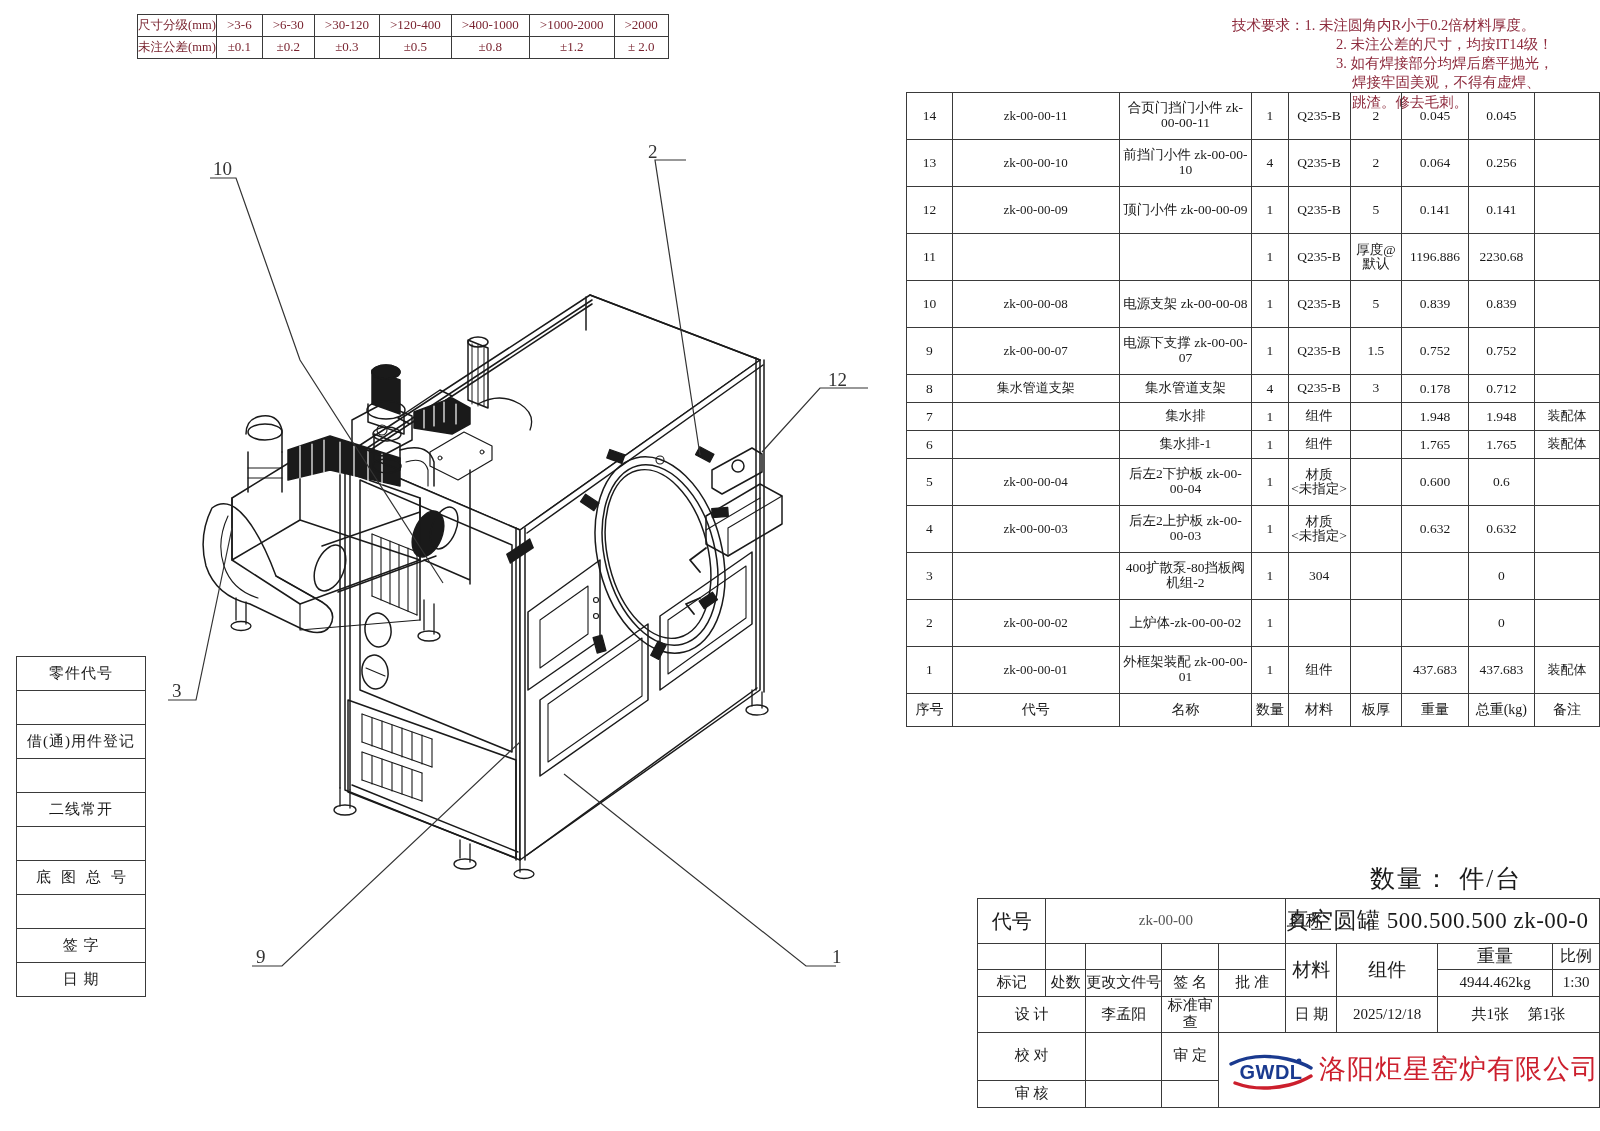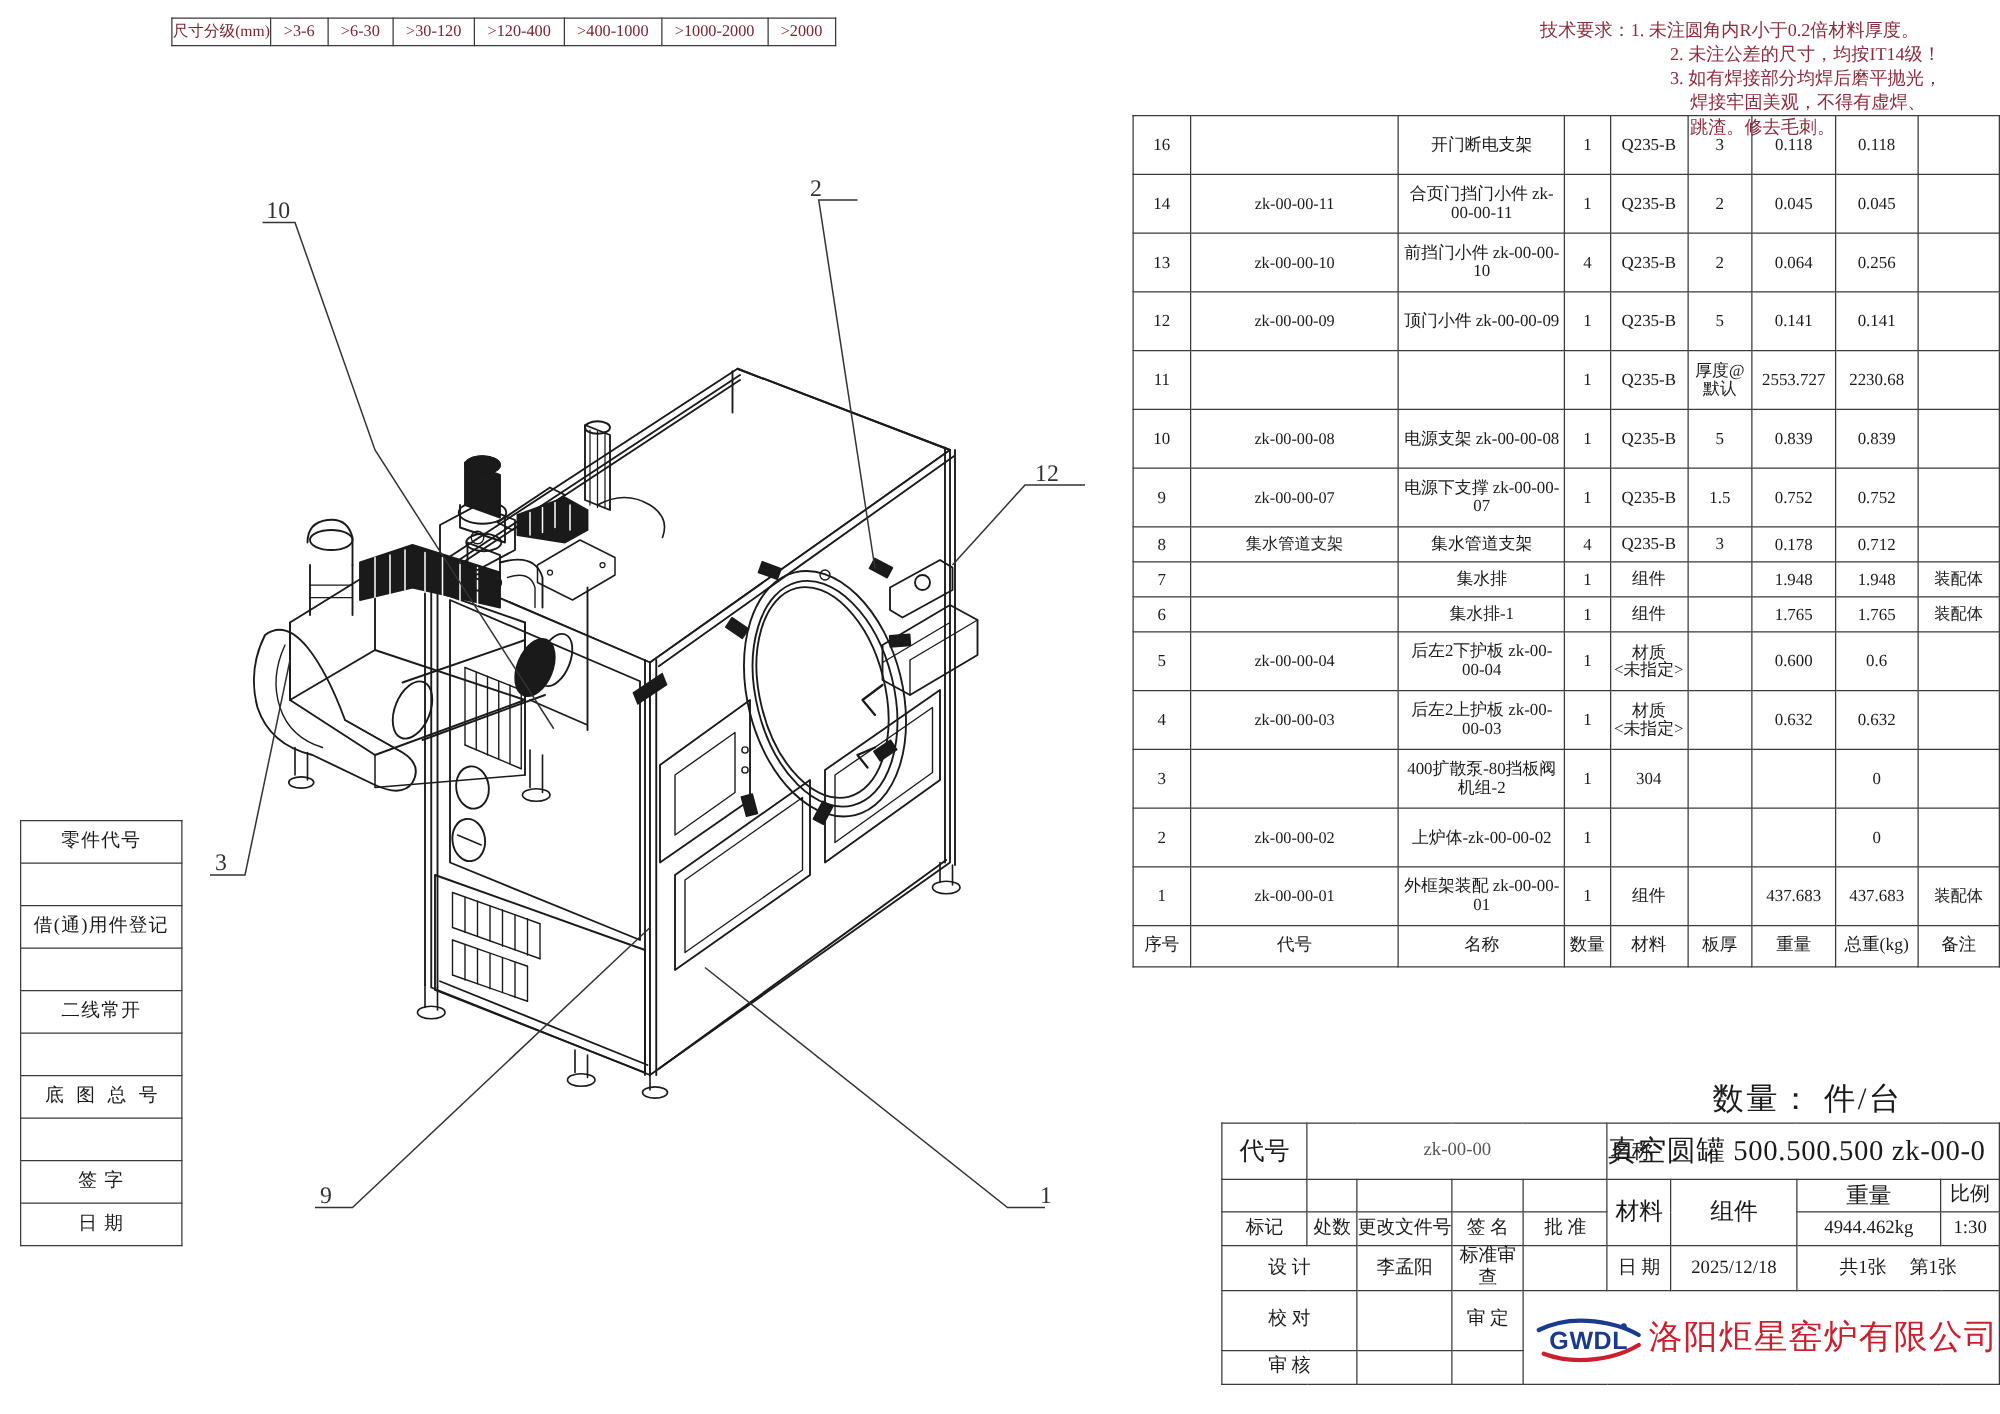--- a/index.html
+++ b/index.html
@@ -83,45 +83,44 @@
       <tr>
     <td class="lab">尺寸分级(mm)</td>
     <td class="c">&gt;3-6</td>
     <td class="c">&gt;6-30</td>
     <td class="c">&gt;30-120</td>
     <td class="c">&gt;120-400</td>
     <td class="c">&gt;400-1000</td>
     <td class="c">&gt;1000-2000</td>
     <td class="c">&gt;2000</td>
   </tr>
+  <tr>
+    <td class="lab">未注公差(mm)</td>
+    <td class="c">±0.1</td>
+    <td class="c">±0.2</td>
+    <td class="c">±0.3</td>
+    <td class="c">±0.5</td>
+    <td class="c">±0.8</td>
+    <td class="c">±1.2</td>
+    <td class="c">± 2.0</td>
+  </tr>
 </tbody>
   </table>
 
 <div class="abs" id="tech-req">
   <span class="tr-line"><span>技术要求：</span><span>1. 未注圆角内R小于0.2倍材料厚度。</span></span>
   <span class="tr-line hang">2. 未注公差的尺寸，均按IT14级！</span>
   <span class="tr-line hang">3. 如有焊接部分均焊后磨平抛光，</span>
   <span class="tr-line hang2">焊接牢固美观，不得有虚焊、</span>
   <span class="tr-line hang2">跳渣。修去毛刺。</span>
 </div>
 
 <table class="abs" id="bom-table">
   <tbody id="bom-body">
       <tr class="tall">
-        <td class="num">16</td>
-        <td class="code"></td>
-        <td class="name">开门断电支架</td>
-        <td class="qty">1</td>
-        <td class="mat">Q235-B</td>
-        <td class="thk">3</td>
-        <td class="wt">0.118</td>
-        <td class="tot">0.118</td>
-        <td class="rem"></td>
-      </tr>
-      <tr class="tall">
         <td class="num">14</td>
         <td class="code">zk-00-00-11</td>
         <td class="name">合页门挡门小件 zk-00-00-11</td>
         <td class="qty">1</td>
         <td class="mat">Q235-B</td>
         <td class="thk">2</td>
         <td class="wt">0.045</td>
         <td class="tot">0.045</td>
         <td class="rem"></td>
       </tr>
@@ -147,21 +146,21 @@
         <td class="tot">0.141</td>
         <td class="rem"></td>
       </tr>
       <tr class="tall">
         <td class="num">11</td>
         <td class="code"></td>
         <td class="name"></td>
         <td class="qty">1</td>
         <td class="mat">Q235-B</td>
         <td class="thk">厚度@<br>默认</td>
-        <td class="wt">2553.727</td>
+        <td class="wt">1196.886</td>
         <td class="tot">2230.68</td>
         <td class="rem"></td>
       </tr>
       <tr class="tall">
         <td class="num">10</td>
         <td class="code">zk-00-00-08</td>
         <td class="name">电源支架 zk-00-00-08</td>
         <td class="qty">1</td>
         <td class="mat">Q235-B</td>
         <td class="thk">5</td>

